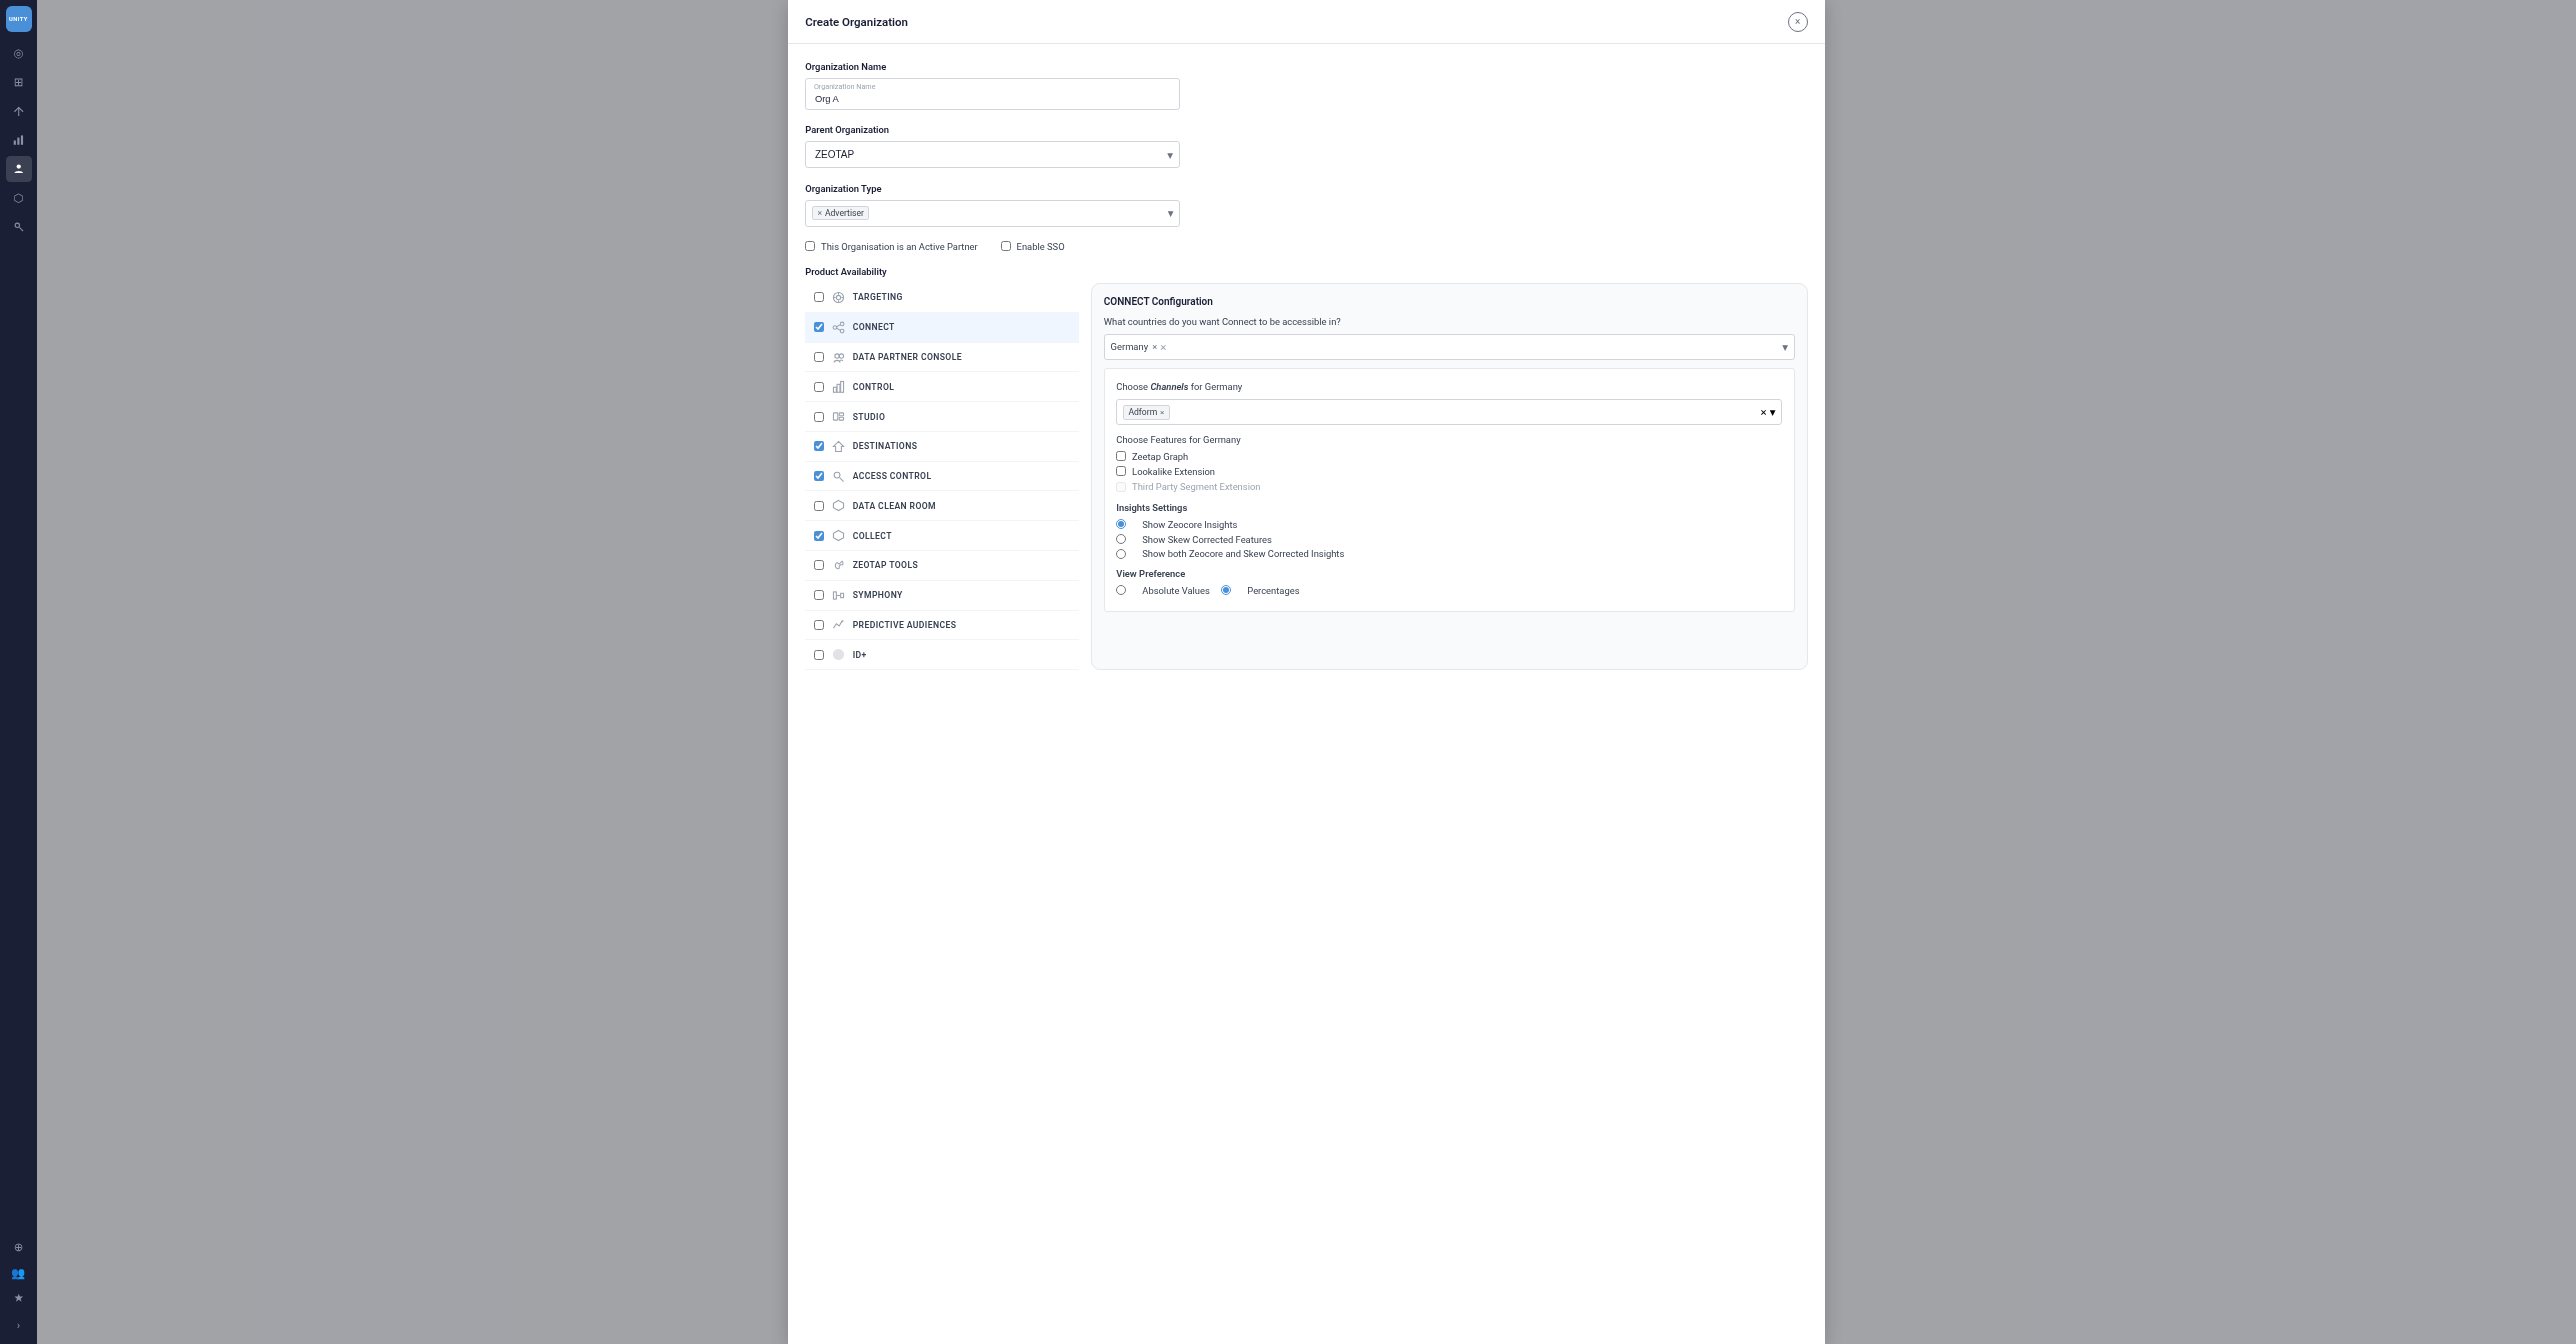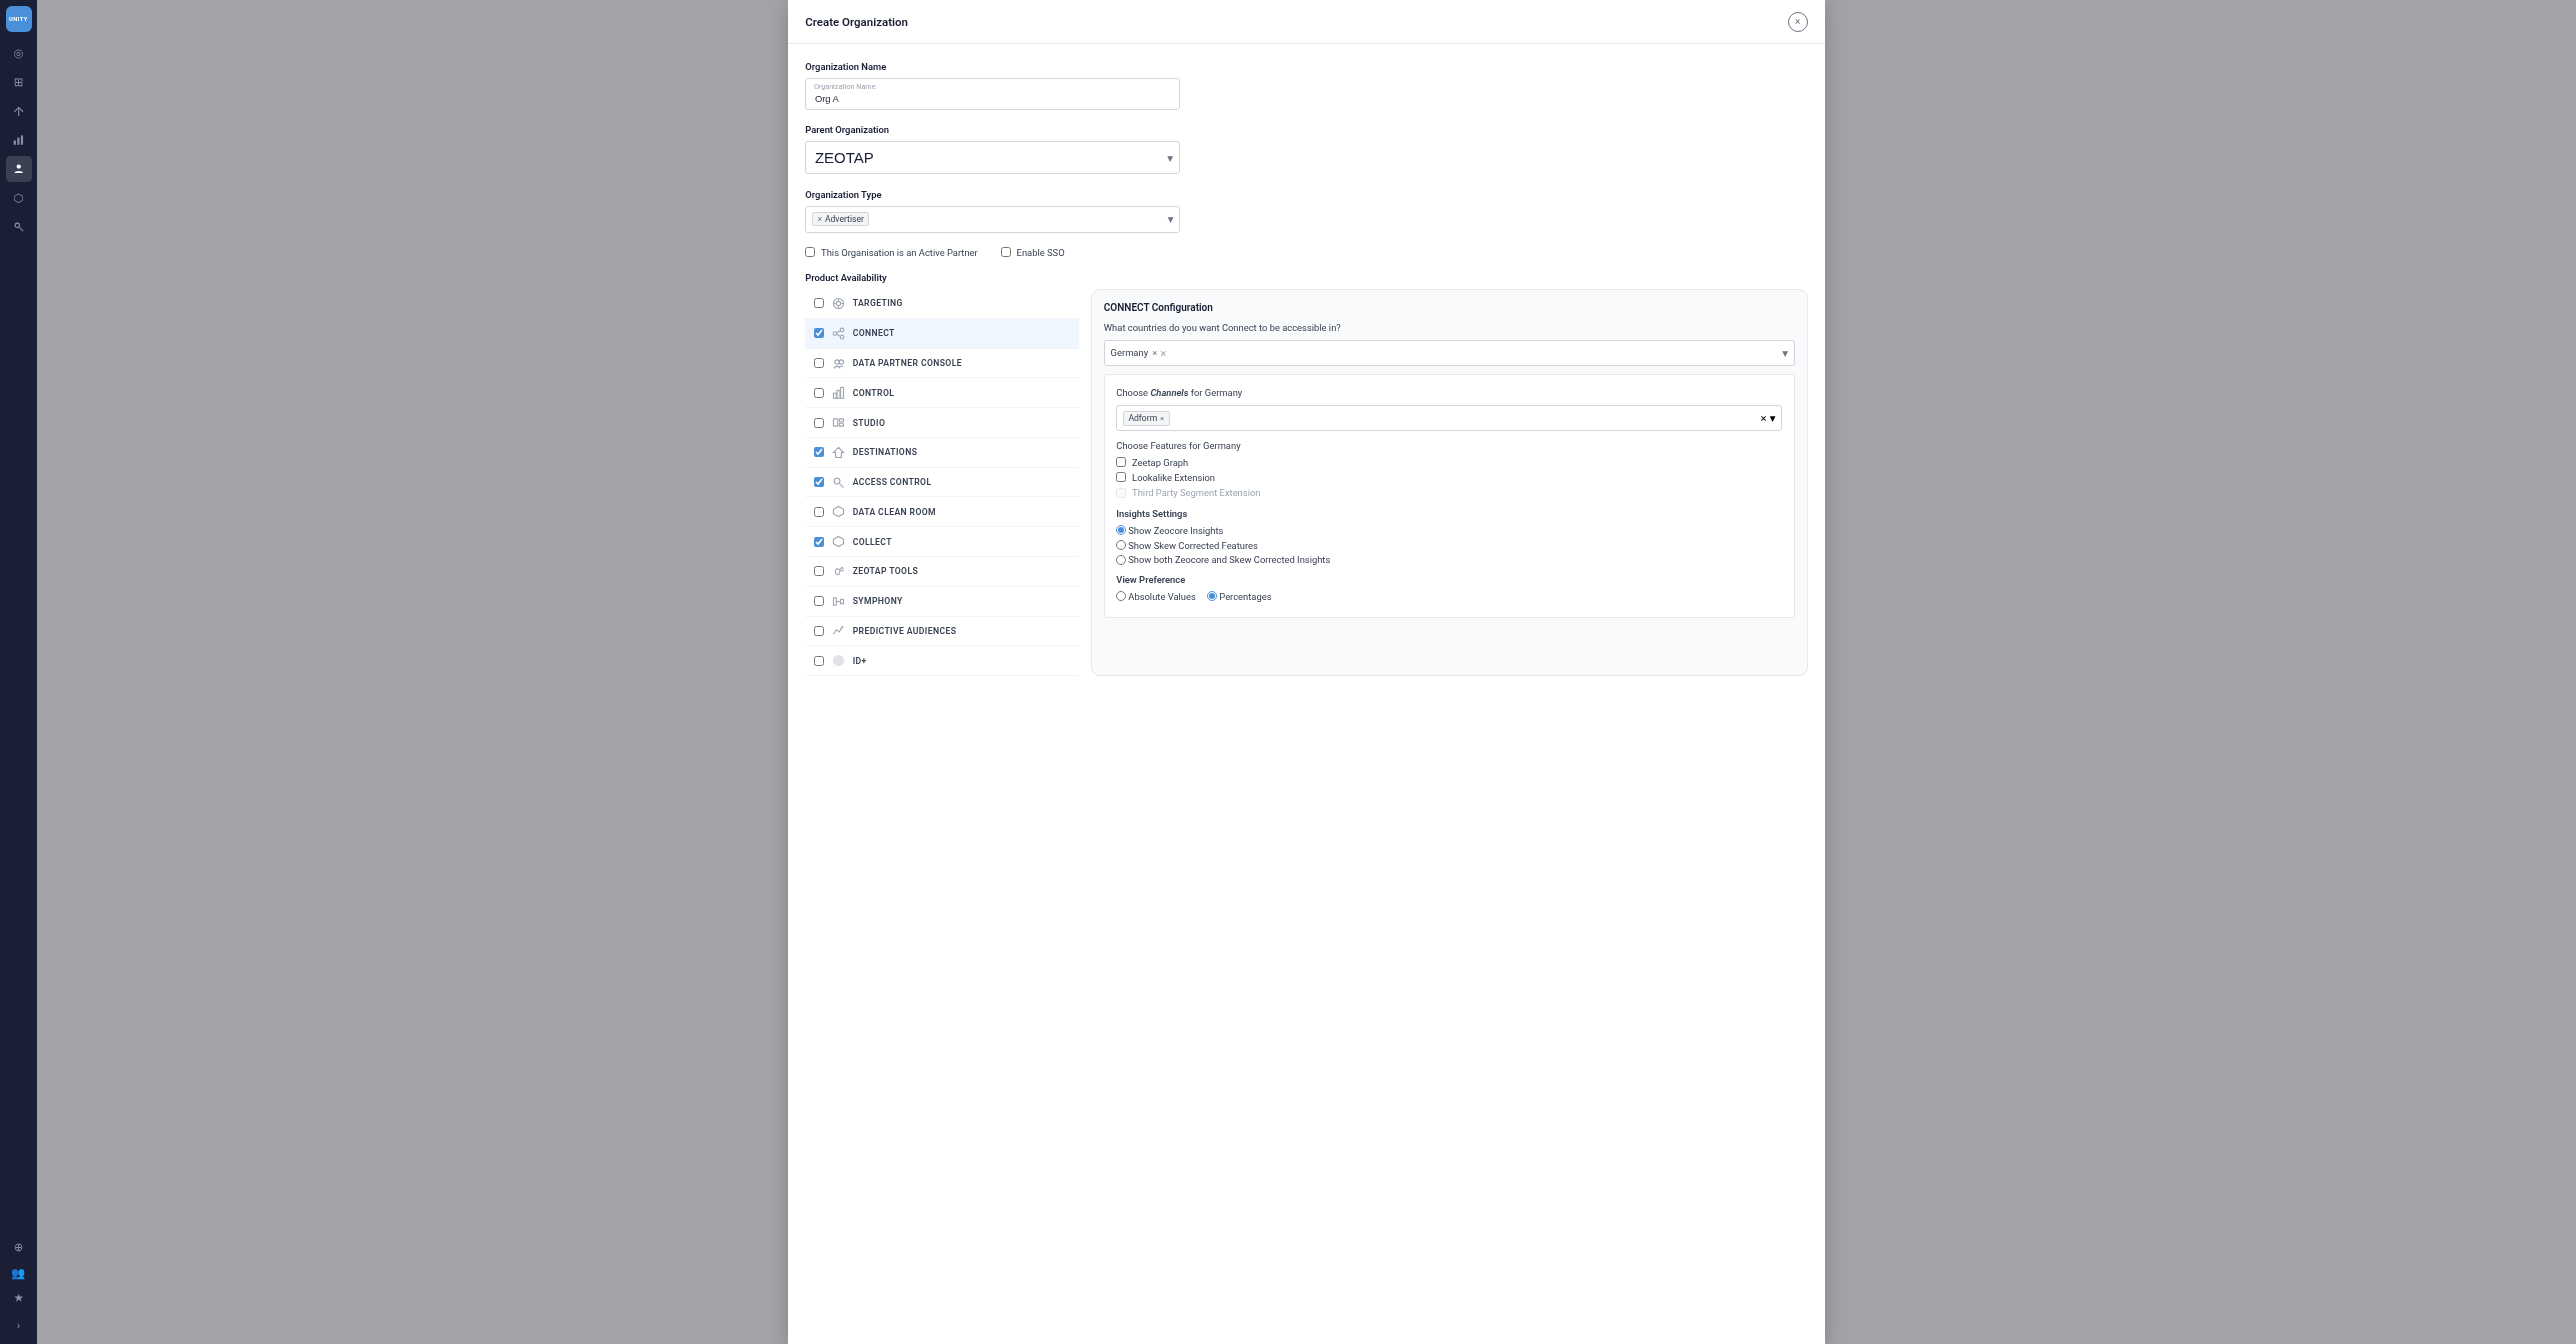--- a/index.html
+++ b/index.html
@@ -99,21 +99,21 @@
     
     .select-wrapper {
       position: relative;
       max-width: 375px;
     }
     .select-field {
       width: 100%;
       border: 0.7px solid #d1d5db;
       border-radius: 2.9px;
       padding: 7.2px 23px 7.2px 8.6px;
-      font-size: 15px;
+      font-size: 10px;
       color: #1a1f36;
       background: white;
       appearance: none;
       cursor: pointer;
       outline: none;
     }
     .select-arrow {
       position: absolute; right: 7.2px; top: 50%;
       transform: translateY(-50%);
       pointer-events: none;
@@ -222,21 +222,21 @@
       display: flex; align-items: center; gap: 5.8px;
       margin-bottom: 4.3px;
     }
     .feature-item label { font-size: 9.4px; color: #374151; }
     .feature-disabled label { color: #9ca3af; }
     .feature-disabled input { opacity: 0.5; }
 
     .insights-section { margin-top: 10px; }
     .insights-title { font-size: 9.4px; font-weight: 600; color: #374151; margin-bottom: 5.8px; }
     .radio-item {
-      display: flex; align-items: center; gap: 2px;
+      display: flex; align-items: center; gap: 16px;
       margin-bottom: 3.6px;
     }
     .radio-item label { font-size: 9.4px; color: #374151; }
 
     .view-pref-section { margin-top: 8.6px; }
     .view-pref-title { font-size: 9.4px; font-weight: 600; color: #374151; margin-bottom: 5.8px; }
 
     
     .modal-footer {
       position: sticky; bottom: 0;

